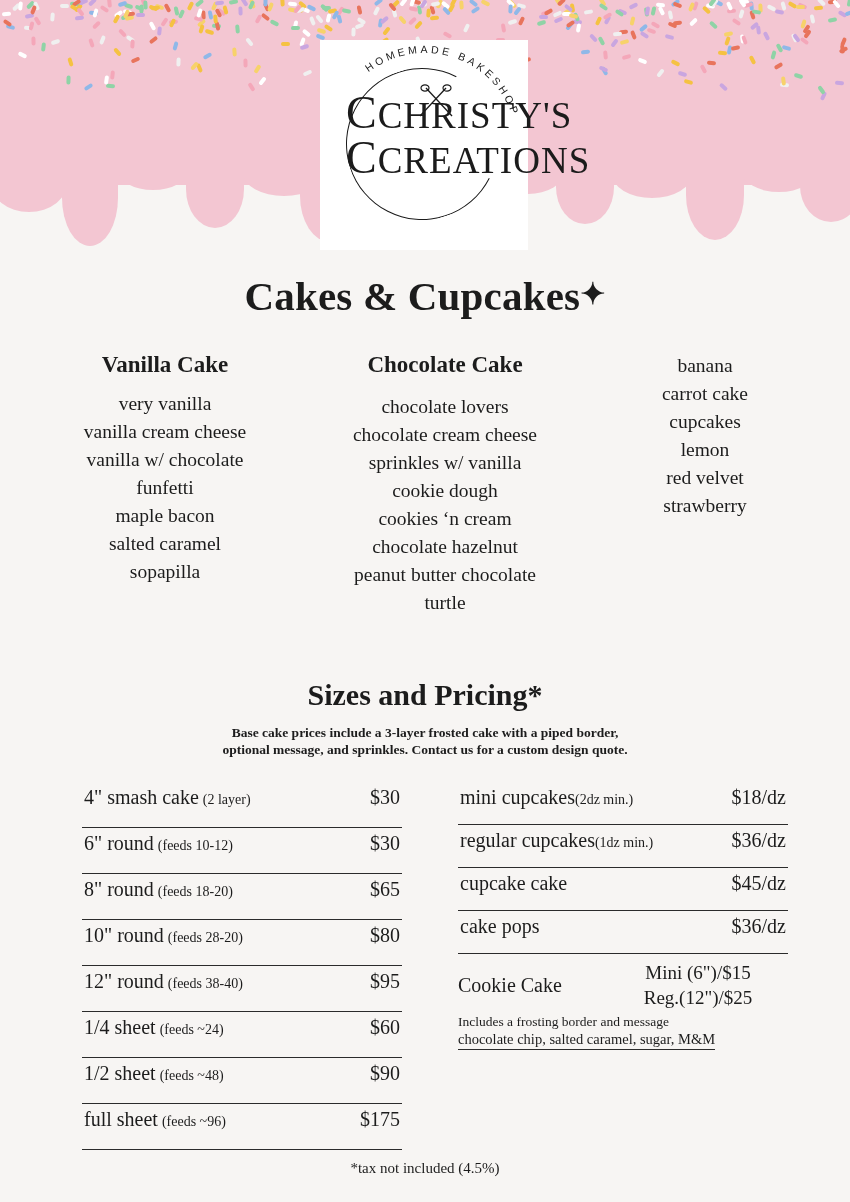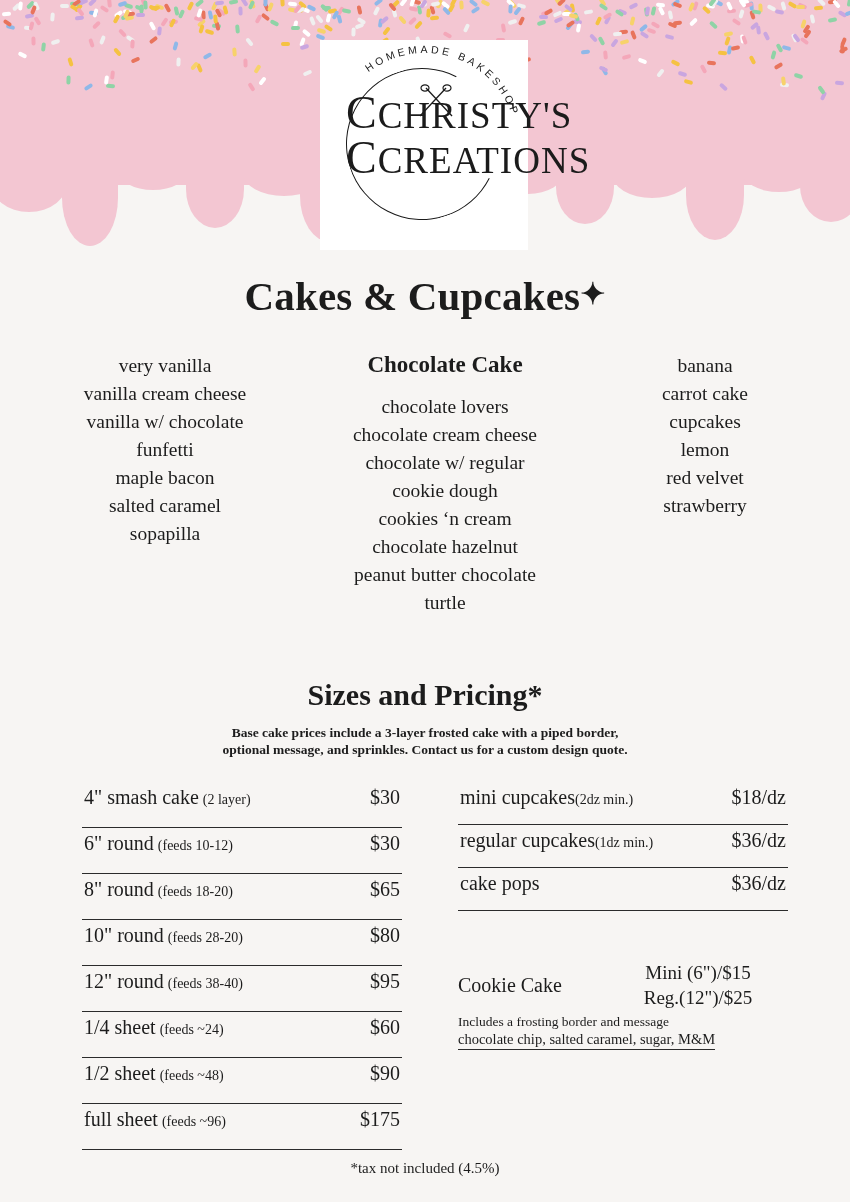--- a/index.html
+++ b/index.html
@@ -505,34 +505,35 @@
     </div>
   </div>
 </div>
 
 <div class="main-title">
   <span>Cakes &amp; Cupcakes</span><span class="sparkle">✦</span>
 </div>
 
 <div class="flavors">
   <div class="flavor-col vanilla">
+    <div class="flavor-head">Vanilla Cake</div>
     <div class="flavor-item">very vanilla</div>
     <div class="flavor-item">vanilla cream cheese</div>
     <div class="flavor-item">vanilla w/ chocolate</div>
     <div class="flavor-item">funfetti</div>
     <div class="flavor-item">maple bacon</div>
     <div class="flavor-item">salted caramel</div>
     <div class="flavor-item">sopapilla</div>
   </div>
 
   <div class="flavor-col chocolate">
     <div class="flavor-head">Chocolate Cake</div>
     <div class="flavor-item">chocolate lovers</div>
     <div class="flavor-item">chocolate cream cheese</div>
-    <div class="flavor-item">chocolate w/ regular</div>
+    <div class="flavor-item">sprinkles w/ vanilla</div>
     <div class="flavor-item">cookie dough</div>
     <div class="flavor-item">cookies ‘n cream</div>
     <div class="flavor-item">chocolate hazelnut</div>
     <div class="flavor-item">peanut butter chocolate</div>
     <div class="flavor-item">turtle</div>
   </div>
 
   <div class="flavor-col other">
     <div class="flavor-item">banana</div>
     <div class="flavor-item">carrot cake</div>
@@ -595,20 +596,24 @@
 <div class="price-right">
   <div class="price-row">
     <span><span class="price-name">mini cupcakes</span><span class="price-sub">(2dz min.)</span></span>
     <span class="price-val">$18/dz</span>
   </div>
   <div class="price-row">
     <span><span class="price-name">regular cupcakes</span><span class="price-sub">(1dz min.)</span></span>
     <span class="price-val">$36/dz</span>
   </div>
   <div class="price-row">
+    <span><span class="price-name">cupcake cake</span><span class="price-sub"></span></span>
+    <span class="price-val">$45/dz</span>
+  </div>
+  <div class="price-row">
     <span><span class="price-name">cake pops</span><span class="price-sub"></span></span>
     <span class="price-val">$36/dz</span>
   </div>
 </div>
 
 <div class="cookie-block">
   <div class="cookie-row">
     <span class="cookie-name">Cookie Cake</span>
     <span class="cookie-prices">
       <span style="display:block">Mini (6")/$15</span>

